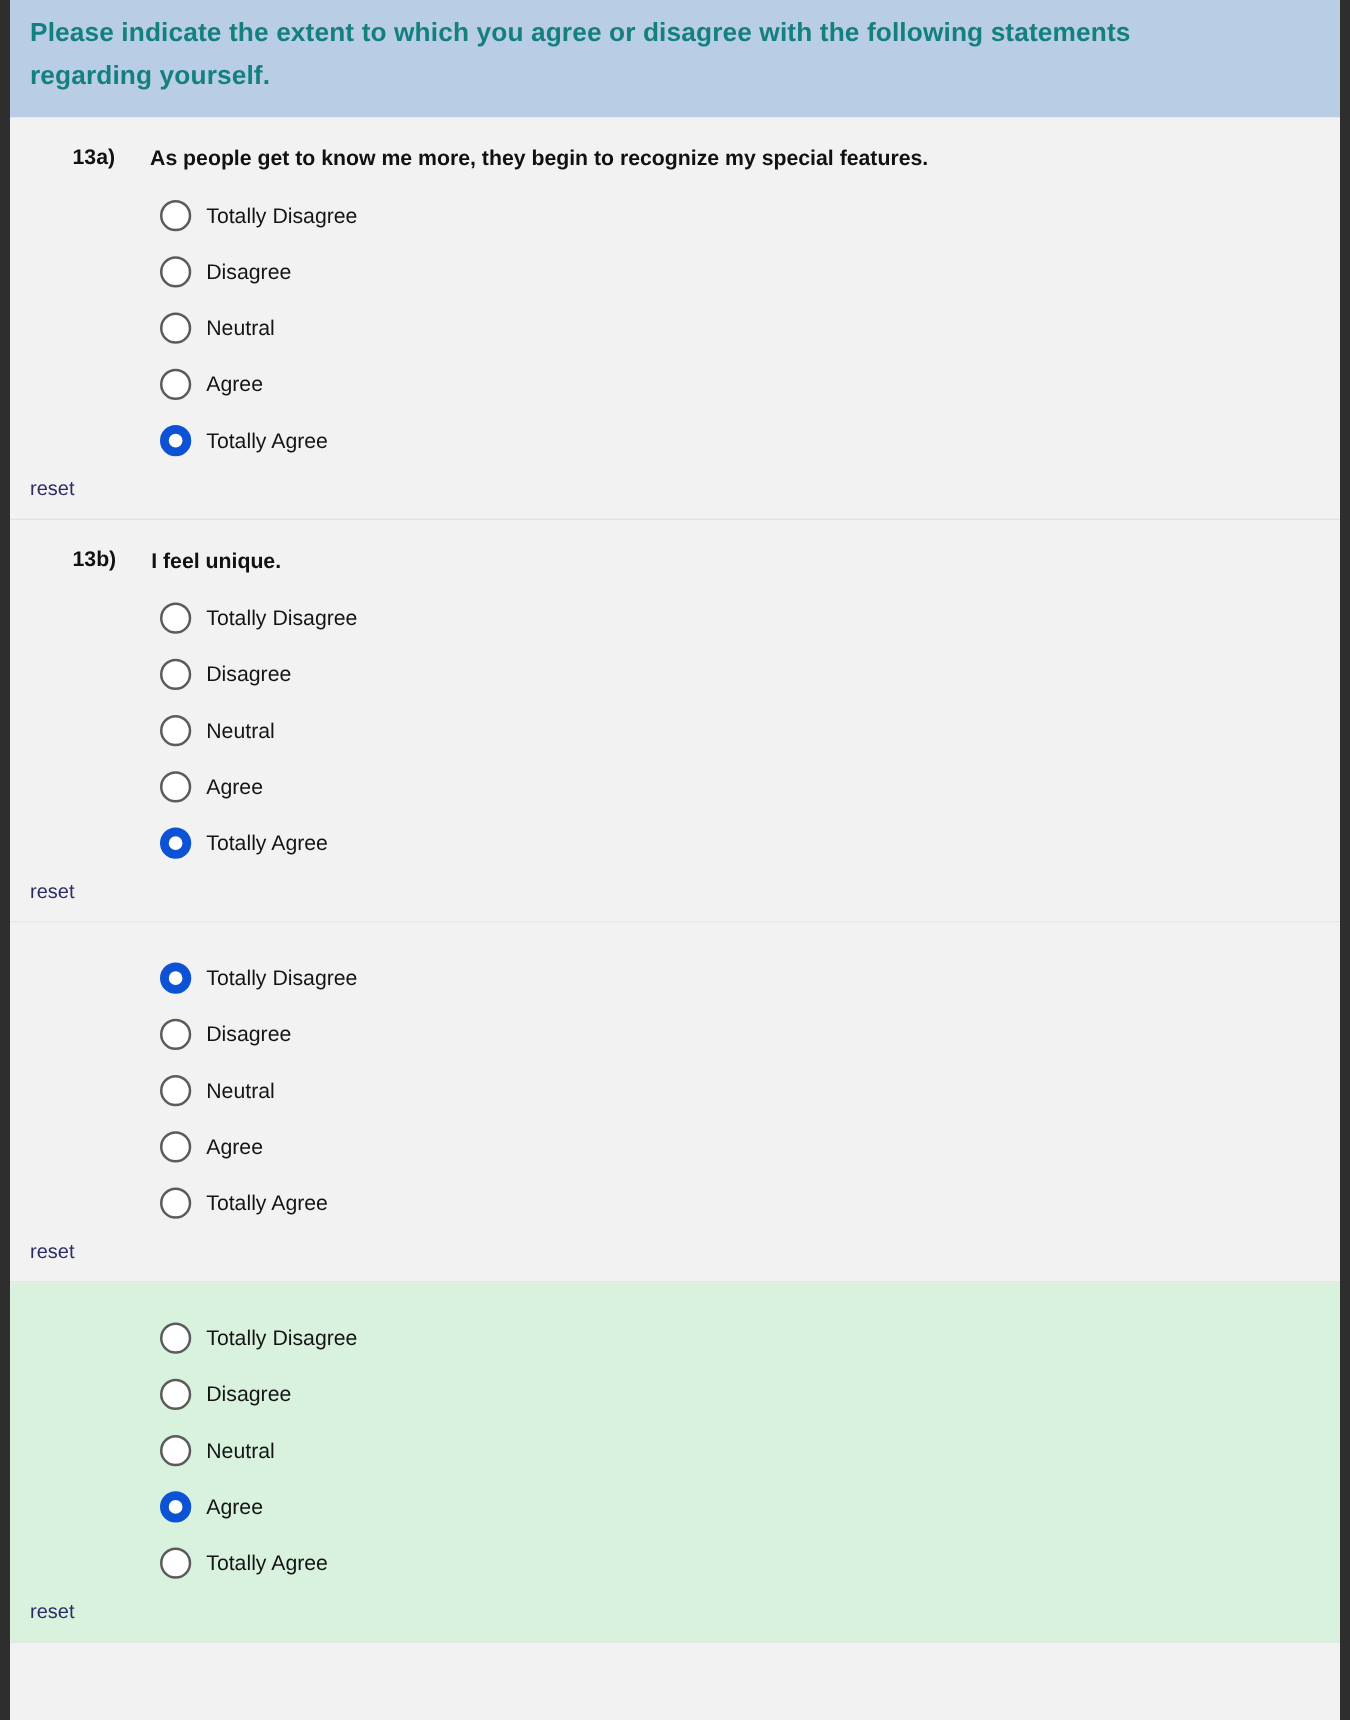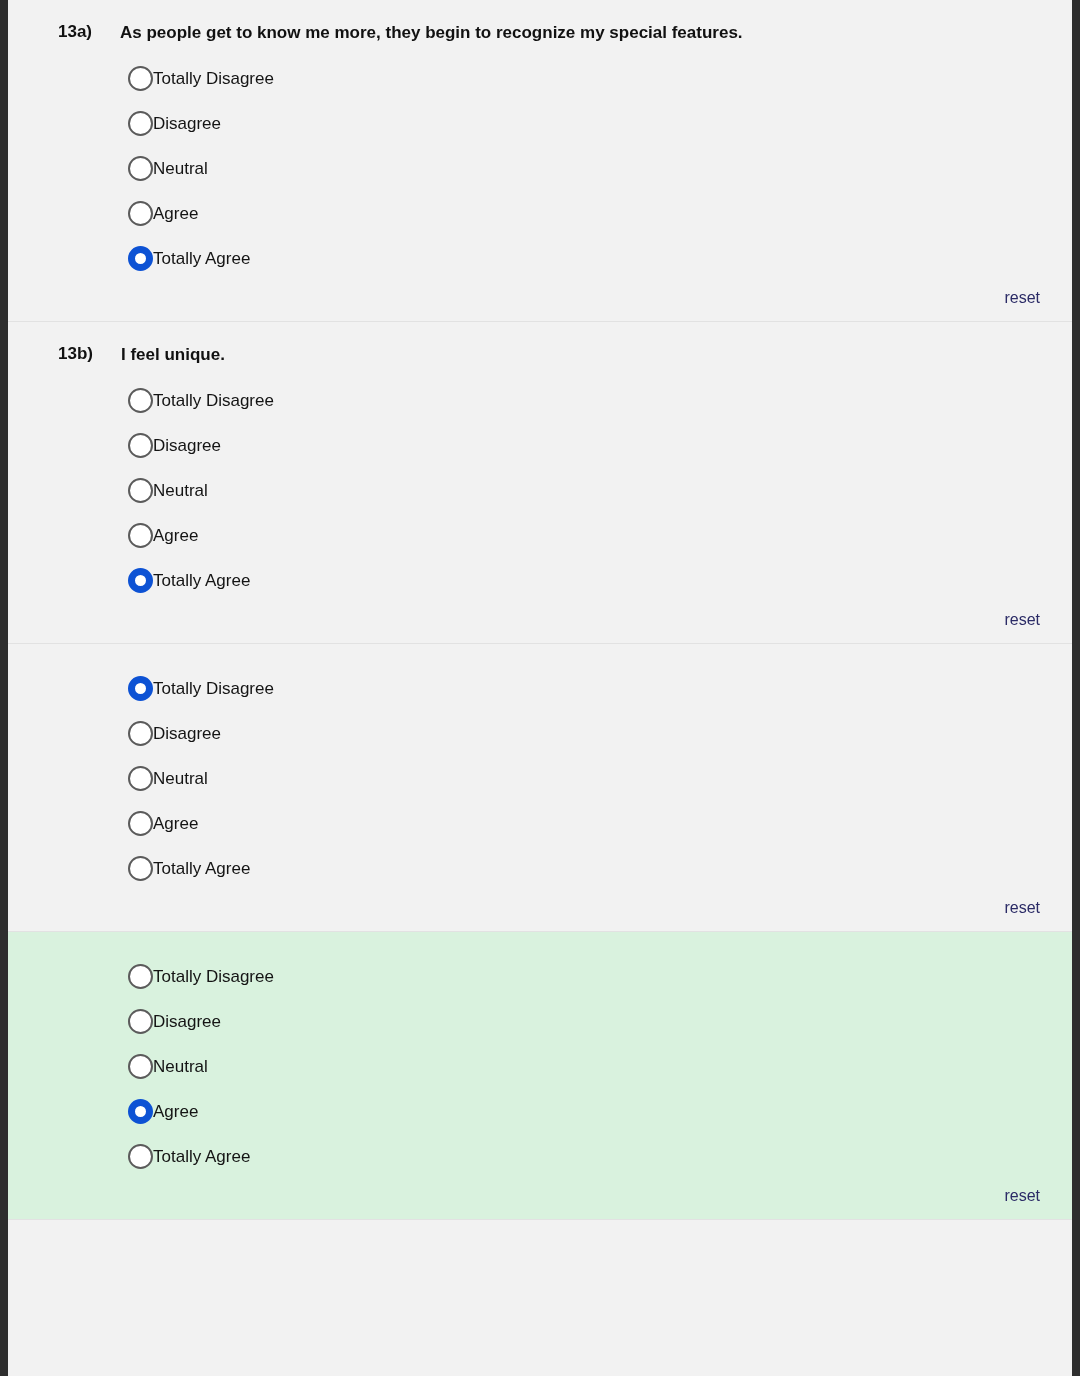--- a/index.html
+++ b/index.html
@@ -80,20 +80,21 @@
   }
 
   .options {
     list-style: none;
     margin: 0 0 0 104px;
     padding: 0;
   }
   .option {
     display: flex;
     align-items: center;
+    gap: 12px;
     height: 45px;
   }
   .radio {
     width: 25px;
     height: 25px;
     border-radius: 50%;
     border: 2px solid #5b5b5b;
     background: #ffffff;
     flex: 0 0 auto;
     position: relative;
@@ -103,36 +104,39 @@
     background: #ffffff;
   }
   .option-label {
     font-size: 17px;
     color: #141414;
     line-height: 1;
   }
 
   .reset-row {
     display: flex;
-    justify-content: flex-end;
+    justify-content: flex-start;
     padding: 8px 16px 4px 0;
   }
   .reset-link {
     font-size: 16px;
     color: #2b2b66;
     text-decoration: none;
     cursor: pointer;
   }
 </style>
 </head>
 <body>
 
 <div class="frame">
   <div class="page">
 
+    <div class="banner">
+      <p class="banner-title">Please indicate the extent to which you agree or disagree with the following statements regarding yourself.</p>
+    </div>
 
     <div id="questions-container">
         <div class="qblock">
           <div class="qhead">
             <span class="qnum">13a)</span>
             <span class="qtext">As people get to know me more, they begin to recognize my special features.</span>
           </div>
           <ul class="options">
             <li class="option">
               <span class="radio"></span>

